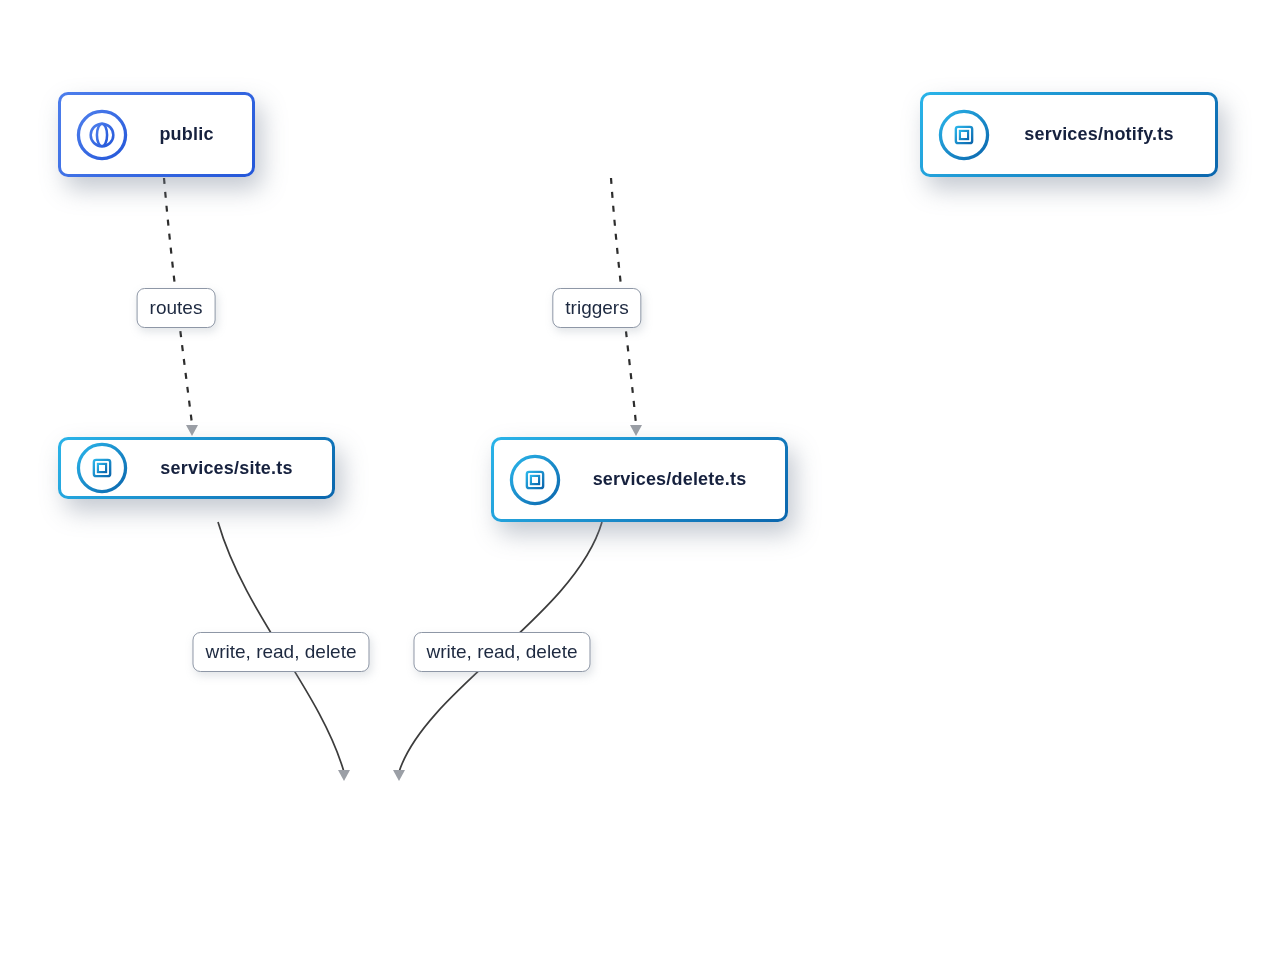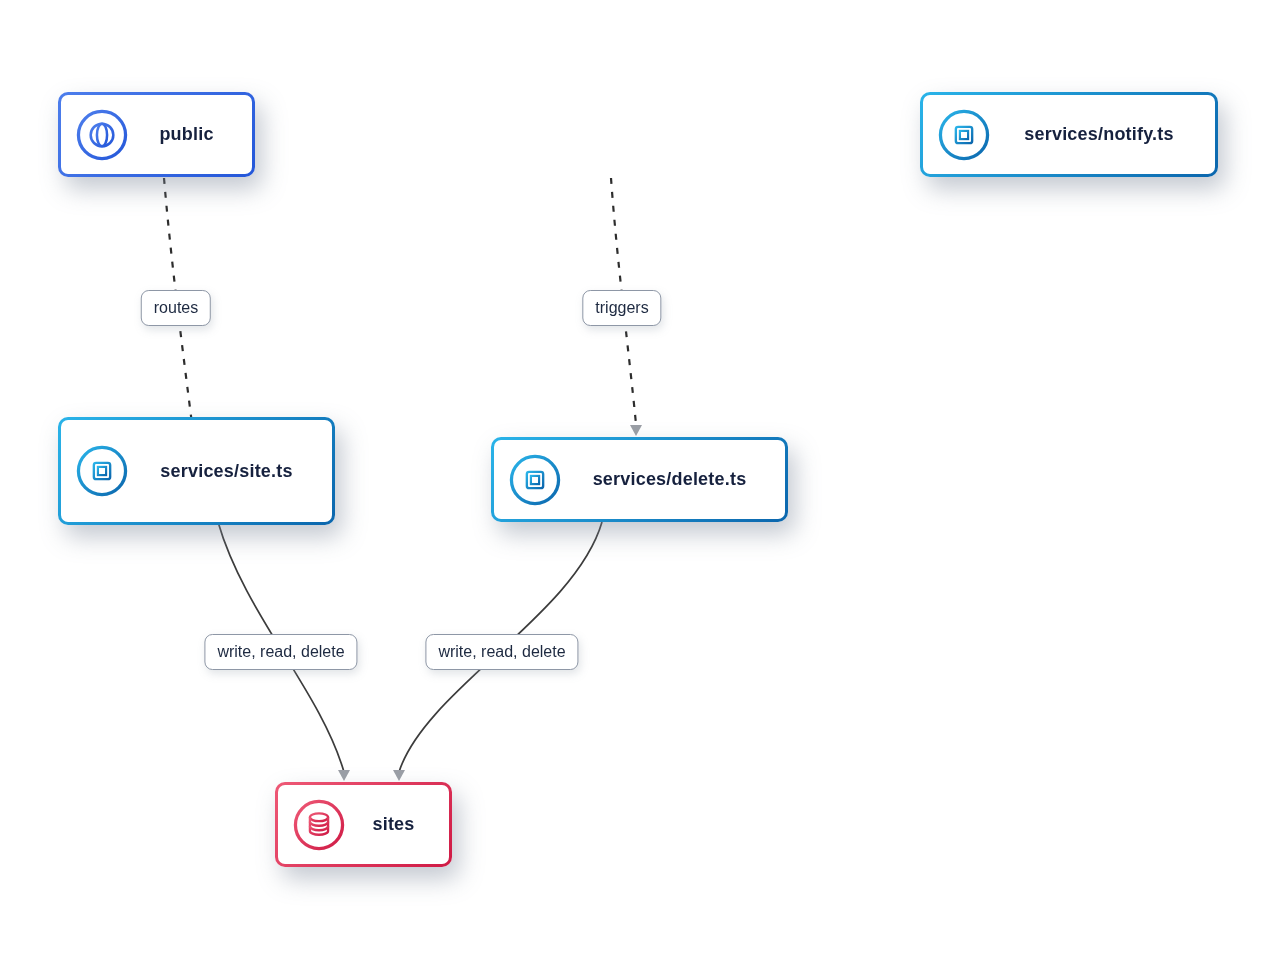--- a/index.html
+++ b/index.html
@@ -59,21 +59,21 @@
   .grad-red    { background: linear-gradient(135deg, #ee5976 0%, #cf1a45 100%); }
 
   .edge-label {
     position: absolute;
     z-index: 3;
     transform: translate(-50%, -50%);
     background: #ffffff;
     border: 1.5px solid #8e97a6;
     border-radius: 8px;
     padding: 8px 12px;
-    font-size: 16px;
+    font-size: 19px;
     color: #1d2940;
     white-space: nowrap;
     box-shadow: 2px 4px 8px rgba(140, 150, 165, 0.25);
   }
   .defs-holder { position: absolute; width: 0; height: 0; overflow: hidden; }
 </style>
 </head>
 <body>
 
 <svg class="defs-holder" aria-hidden="true">
@@ -153,21 +153,21 @@
             <line x1="41" y1="27" x2="45" y2="27"></line>
               <line x1="41" y1="32" x2="45" y2="32"></line>
               <line x1="41" y1="37" x2="45" y2="37"></line>
           </g>
         </svg>
       </span>
       <span class="node-label">services/notify.ts</span>
     </div>
   </div>
 
-  <div class="node grad-teal" style="left:58px; top:417px; width:277px; height:108px;">
+  <div class="node grad-teal" style="left:58px; top:437px; width:277px; height:62px;">
     <div class="node-inner">
       <span class="node-icon">
         <svg width="58" height="58" viewBox="0 0 64 64" fill="none">
           <circle cx="32" cy="32" r="26" stroke="url(#gTeal)" stroke-width="3.6"></circle>
           <rect x="23" y="23" width="18" height="18" rx="2.5" stroke="url(#gTeal)" stroke-width="2.6"></rect>
           <rect x="27.5" y="27.5" width="9" height="9" stroke="url(#gTeal)" stroke-width="2.4"></rect>
           <g stroke="url(#gTeal)" stroke-width="2.4" stroke-linecap="round">
             <line x1="27" y1="19" x2="27" y2="23"></line>
               <line x1="32" y1="19" x2="32" y2="23"></line>
               <line x1="37" y1="19" x2="37" y2="23"></line>
@@ -207,35 +207,19 @@
             <line x1="41" y1="27" x2="45" y2="27"></line>
               <line x1="41" y1="32" x2="45" y2="32"></line>
               <line x1="41" y1="37" x2="45" y2="37"></line>
           </g>
         </svg>
       </span>
       <span class="node-label">services/delete.ts</span>
     </div>
   </div>
 
-  <div class="node grad-red" style="left:275px; top:782px; width:177px; height:85px;">
-    <div class="node-inner">
-      <span class="node-icon">
-        <svg width="58" height="58" viewBox="0 0 64 64" fill="none">
-          <circle cx="32" cy="32" r="26" stroke="url(#gRed)" stroke-width="3.6"></circle>
-          <g stroke="url(#gRed)" stroke-width="2.6">
-            <ellipse cx="32" cy="23.5" rx="10" ry="4.3"></ellipse>
-            <path d="M22 23.5 V38.5 A10 4.3 0 0 0 42 38.5 V23.5"></path>
-            <path d="M22 28.5 A10 4.3 0 0 0 42 28.5"></path>
-            <path d="M22 33.5 A10 4.3 0 0 0 42 33.5"></path>
-          </g>
-        </svg>
-      </span>
-      <span class="node-label">sites</span>
-    </div>
-  </div>
 
   <div class="edge-label" style="left:176px; top:308px;">routes</div>
-  <div class="edge-label" style="left:622px; top:308px;">triggers</div>
+  <div class="edge-label" style="left:597px; top:308px;">triggers</div>
   <div class="edge-label" style="left:281px; top:652px;">write, read, delete</div>
   <div class="edge-label" style="left:502px; top:652px;">write, read, delete</div>
 
 </div>
 
 </body></html>

